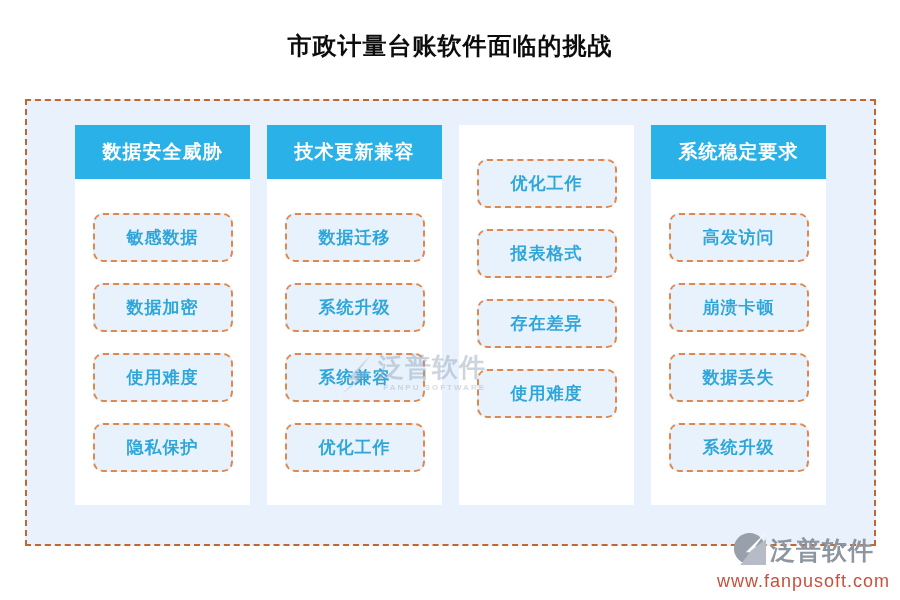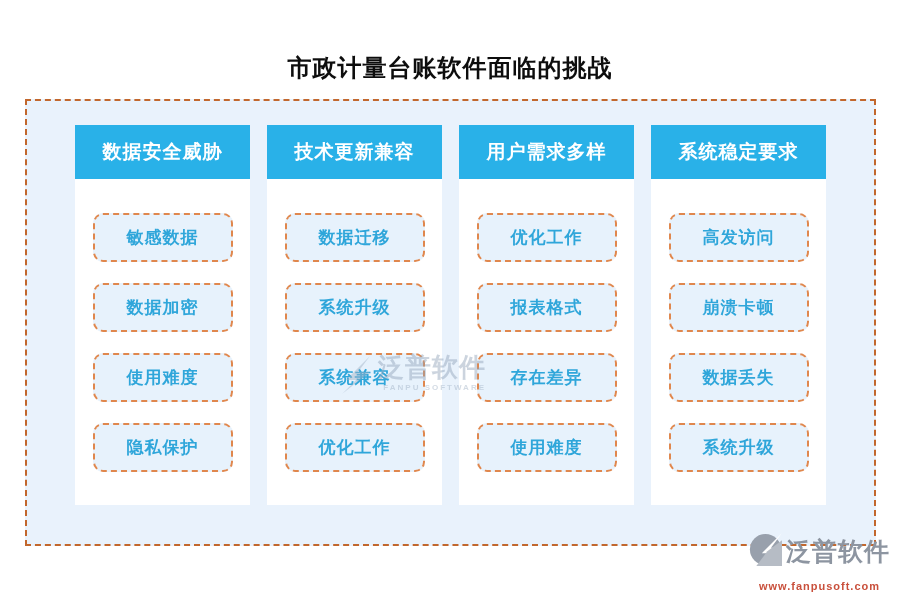--- a/index.html
+++ b/index.html
@@ -21,21 +21,20 @@
     overflow:hidden;
   }
   .title{
     position:absolute;
     top:30px;left:0;width:900px;
     text-align:center;
     font-size:24px;
     font-weight:800;
     color:#0d0d0d;
     letter-spacing:1px;
-    margin-top:22px;
   }
   .board{
     position:absolute;
     left:25px;top:99px;
     width:851px;height:447px;
     background:var(--board-bg);
     border:2px dashed var(--board-border);
   }
   .columns{
     display:flex;
@@ -124,25 +123,25 @@
     gap:4px;
   }
   .brand-name{
     font-size:25px;
     font-weight:800;
     color:var(--brand-gray);
     letter-spacing:1px;
     line-height:1;
   }
   .brand-url{
-    font-size:11px;
-    font-weight:700;
+    font-size:18px;
+    font-weight:400;
     color:var(--brand-red);
     letter-spacing:1px;
-    margin-top:10px;
+    margin-top:2px;
     text-shadow:0 1px 0 #ffffff;
   }
 </style>
 </head>
 <body>
 
 <div class="page">
 
   <h1 class="title">市政计量台账软件面临的挑战</h1>
 
@@ -160,21 +159,20 @@
         <div class="column">
           <div class="col-header">技术更新兼容</div>
           <div class="col-body">
             <div class="item">数据迁移</div>
             <div class="item">系统升级</div>
             <div class="item">系统兼容</div>
             <div class="item">优化工作</div>
           </div>
         </div>
         <div class="column">
-          <div class="col-header">用户需求多样</div>
           <div class="col-body">
             <div class="item">优化工作</div>
             <div class="item">报表格式</div>
             <div class="item">存在差异</div>
             <div class="item">使用难度</div>
           </div>
         </div>
         <div class="column">
           <div class="col-header">系统稳定要求</div>
           <div class="col-body">

